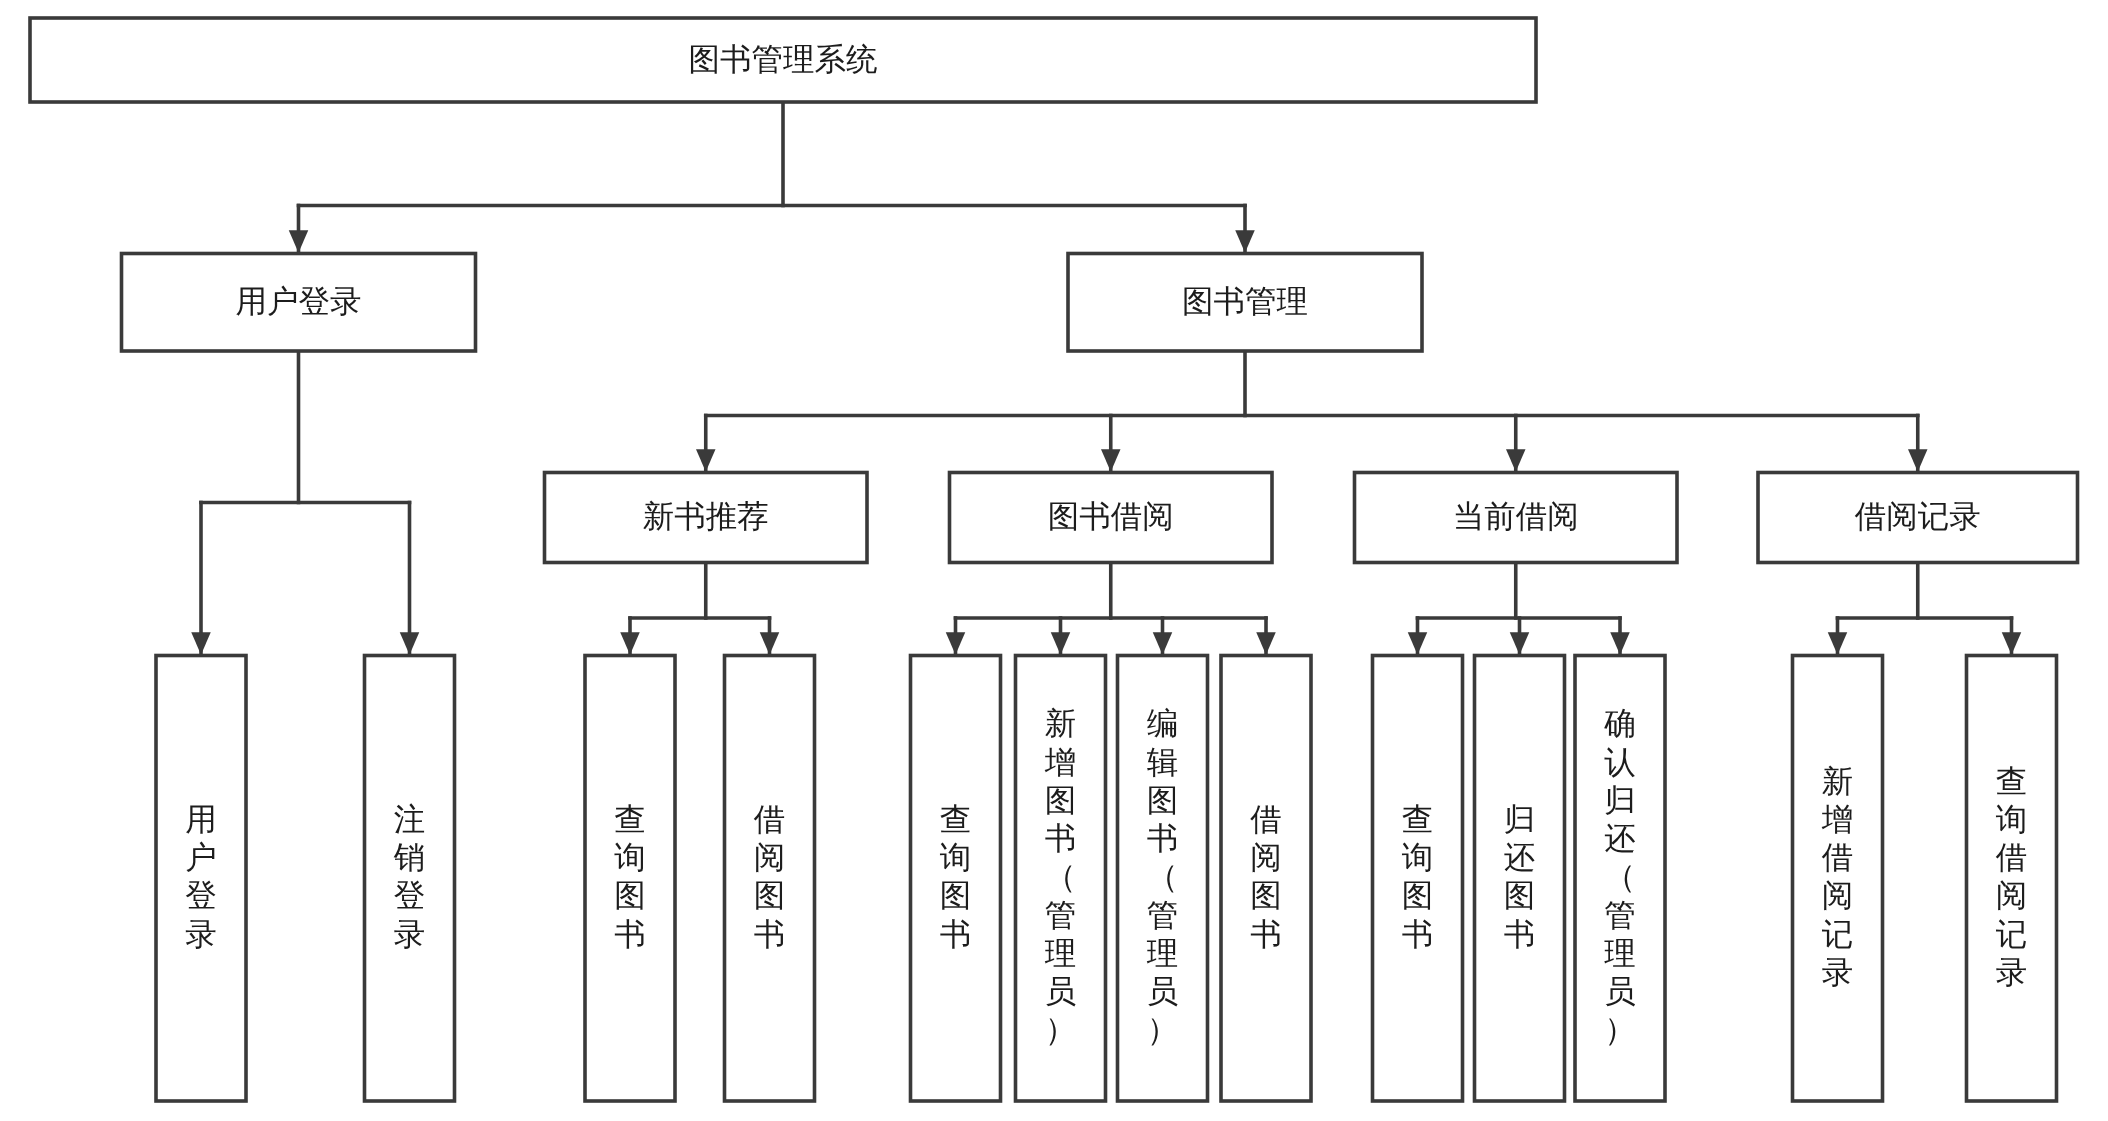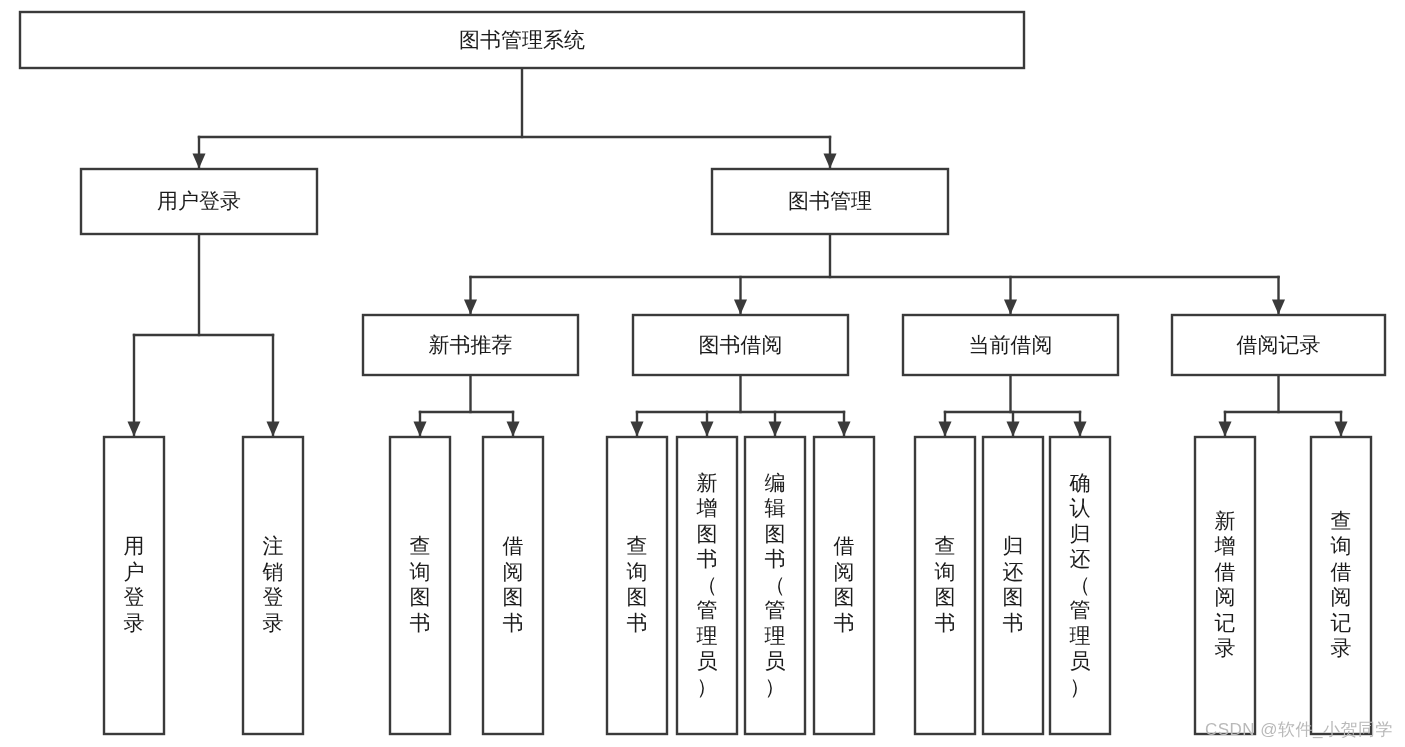--- a/index.html
+++ b/index.html
@@ -218,14 +218,13 @@
         <g>
           <rect x="1195" y="437" width="60" height="297" class="node-box"></rect>
           <text class="node-label-v" x="1225"><tspan x="1225" y="521.8">新</tspan><tspan x="1225" y="547.3">增</tspan><tspan x="1225" y="572.8">借</tspan><tspan x="1225" y="598.3">阅</tspan><tspan x="1225" y="623.8">记</tspan><tspan x="1225" y="649.3">录</tspan></text>
         </g>
         <g>
           <rect x="1311" y="437" width="60" height="297" class="node-box"></rect>
           <text class="node-label-v" x="1341"><tspan x="1341" y="521.8">查</tspan><tspan x="1341" y="547.3">询</tspan><tspan x="1341" y="572.8">借</tspan><tspan x="1341" y="598.3">阅</tspan><tspan x="1341" y="623.8">记</tspan><tspan x="1341" y="649.3">录</tspan></text>
         </g>
       </g>
   </svg>
-  <div class="watermark">CSDN @软件_小贺同学</div>
 </div>
 
 </body></html>

